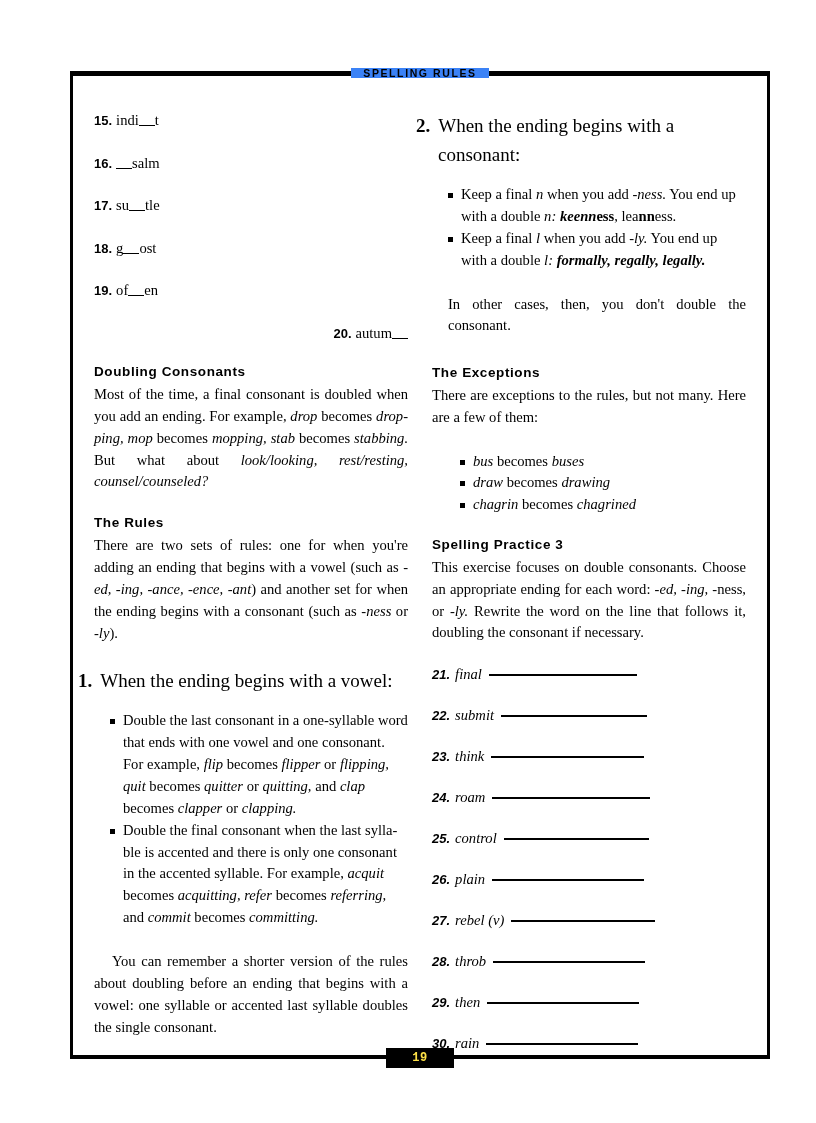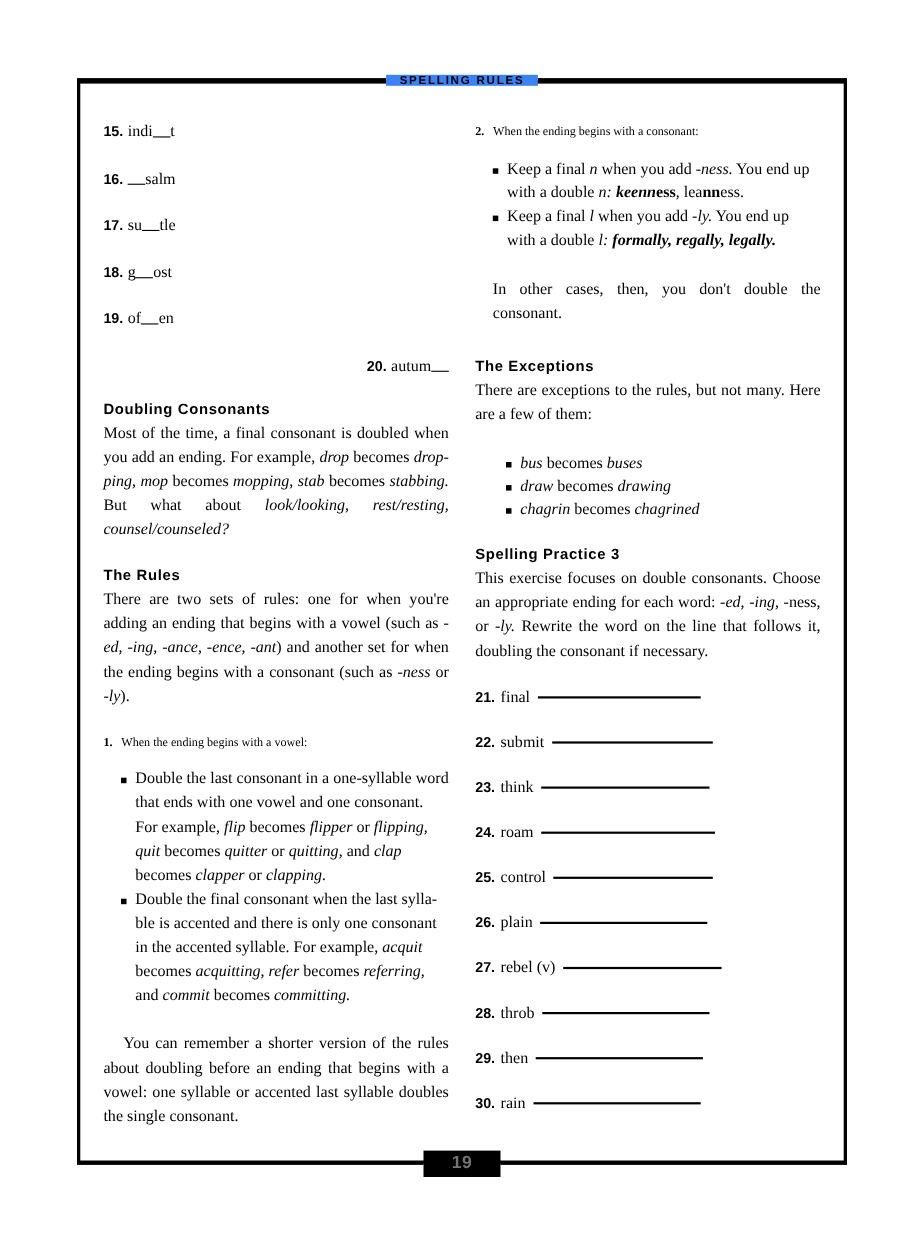--- a/index.html
+++ b/index.html
@@ -113,23 +113,23 @@
   .ul-blank {
     display: inline-block;
     border-bottom: 1.6px solid #000;
     width: 16px;
     vertical-align: -1px;
     margin: 0 0px;
   }
 
   
   .rule-lead {
-    font-size: 11px;
+    font-size: 19px;
     line-height: 1.5;
-    margin: 0 0 0 22px;
+    margin: 0 0 0 6px;
     text-indent: -22px;
     padding-left: 0;
   }
   .rule-lead .rn {
     font-weight: bold;
     margin-right: 8px;
   }
 
   
   ul.sq {
@@ -155,21 +155,21 @@
     background: #000;
   }
   ul.sq.exc { padding-left: 28px; }
   ul.sq.exc > li { line-height: 1.46; }
 
   i, em { font-style: italic; }
   b.bi { font-weight: bold; font-style: italic; }
   b.bb { font-weight: bold; text-align: center; }
 
   
-  .ex-list { margin: 0; padding: 0; list-style: none; }
+  .ex-list { margin: 0; padding: 0; list-style: none; font-style: italic; }
   .ex-item {
     display: flex;
     align-items: baseline;
     margin-bottom: 24px;
     white-space: nowrap;
   }
   .ex-item:last-child { margin-bottom: 0; }
   .ex-num {
     font-family: "Liberation Sans", sans-serif;
     font-weight: bold;
@@ -200,24 +200,24 @@
     justify-content: center;
     z-index: 5;
   }
   .folio-rule {
     flex: 1 1 auto;
     height: 2px;
     background: #000;
   }
   .folio-box {
     background: #000;
-    color: #737373;
-    font-family: Liberation Sans, sans-serif;
-    font-weight: bold;
-    font-size: 16px;
+    color: #fde047;
+    font-family: Liberation Mono, monospace;
+    font-weight: bold;
+    font-size: 12px;
     letter-spacing: 0.5px;
     padding: 4px 26px;
     line-height: 1;
   }
 </style>
 </head>
 <body>
 
 <div class="page-frame"></div>
 

